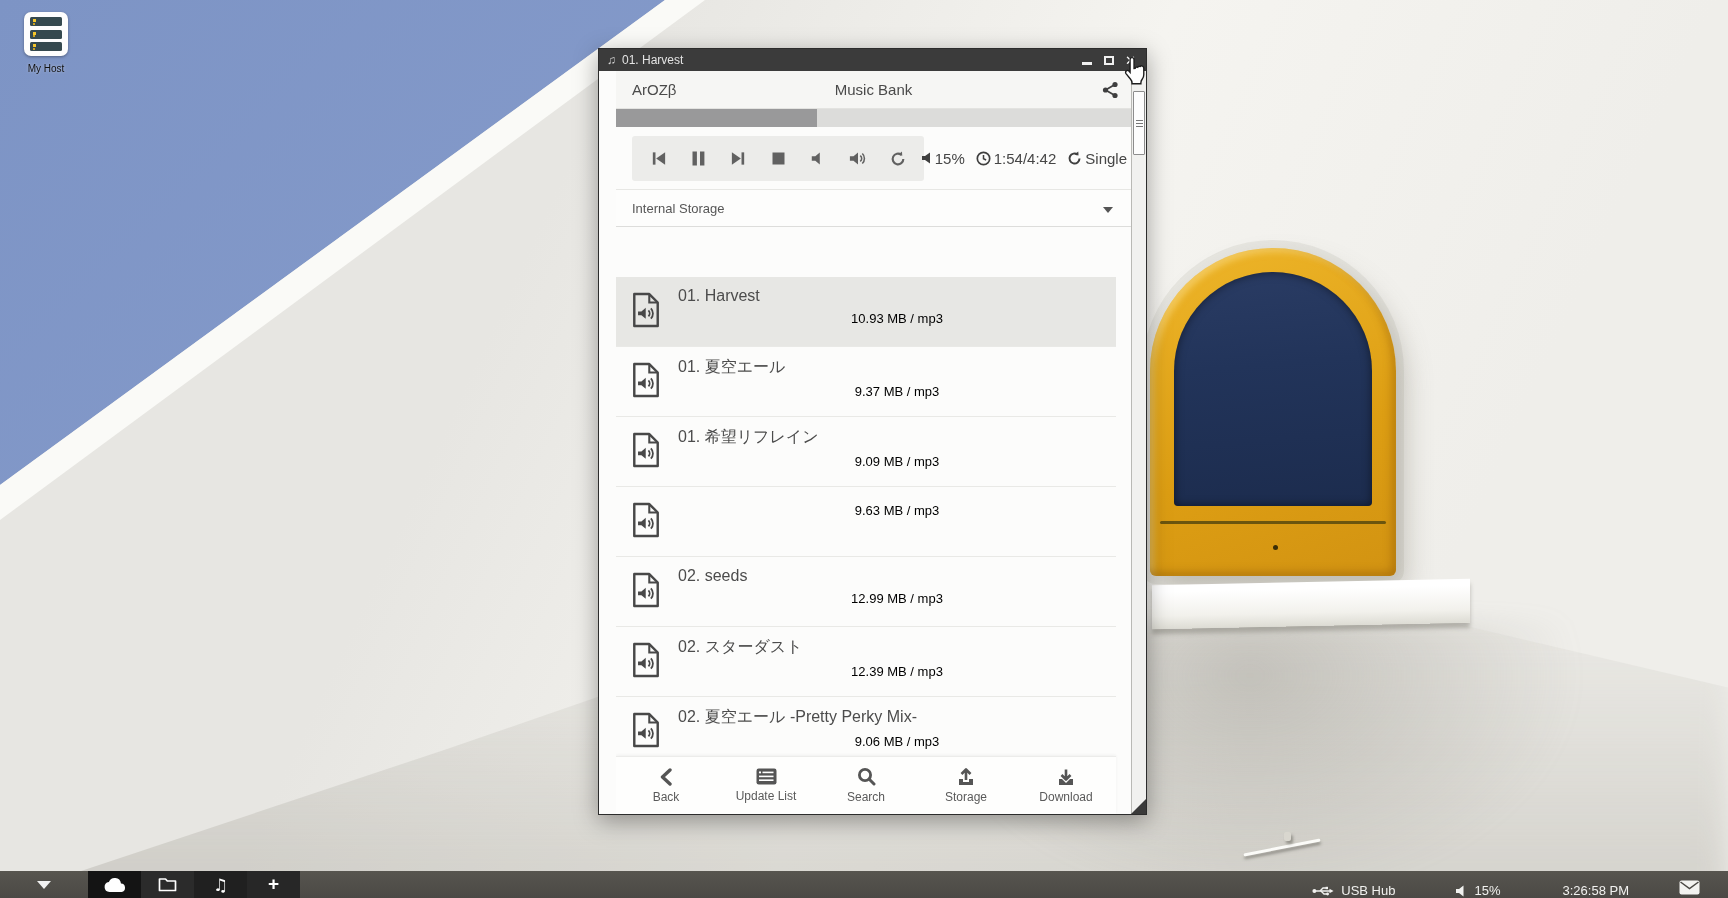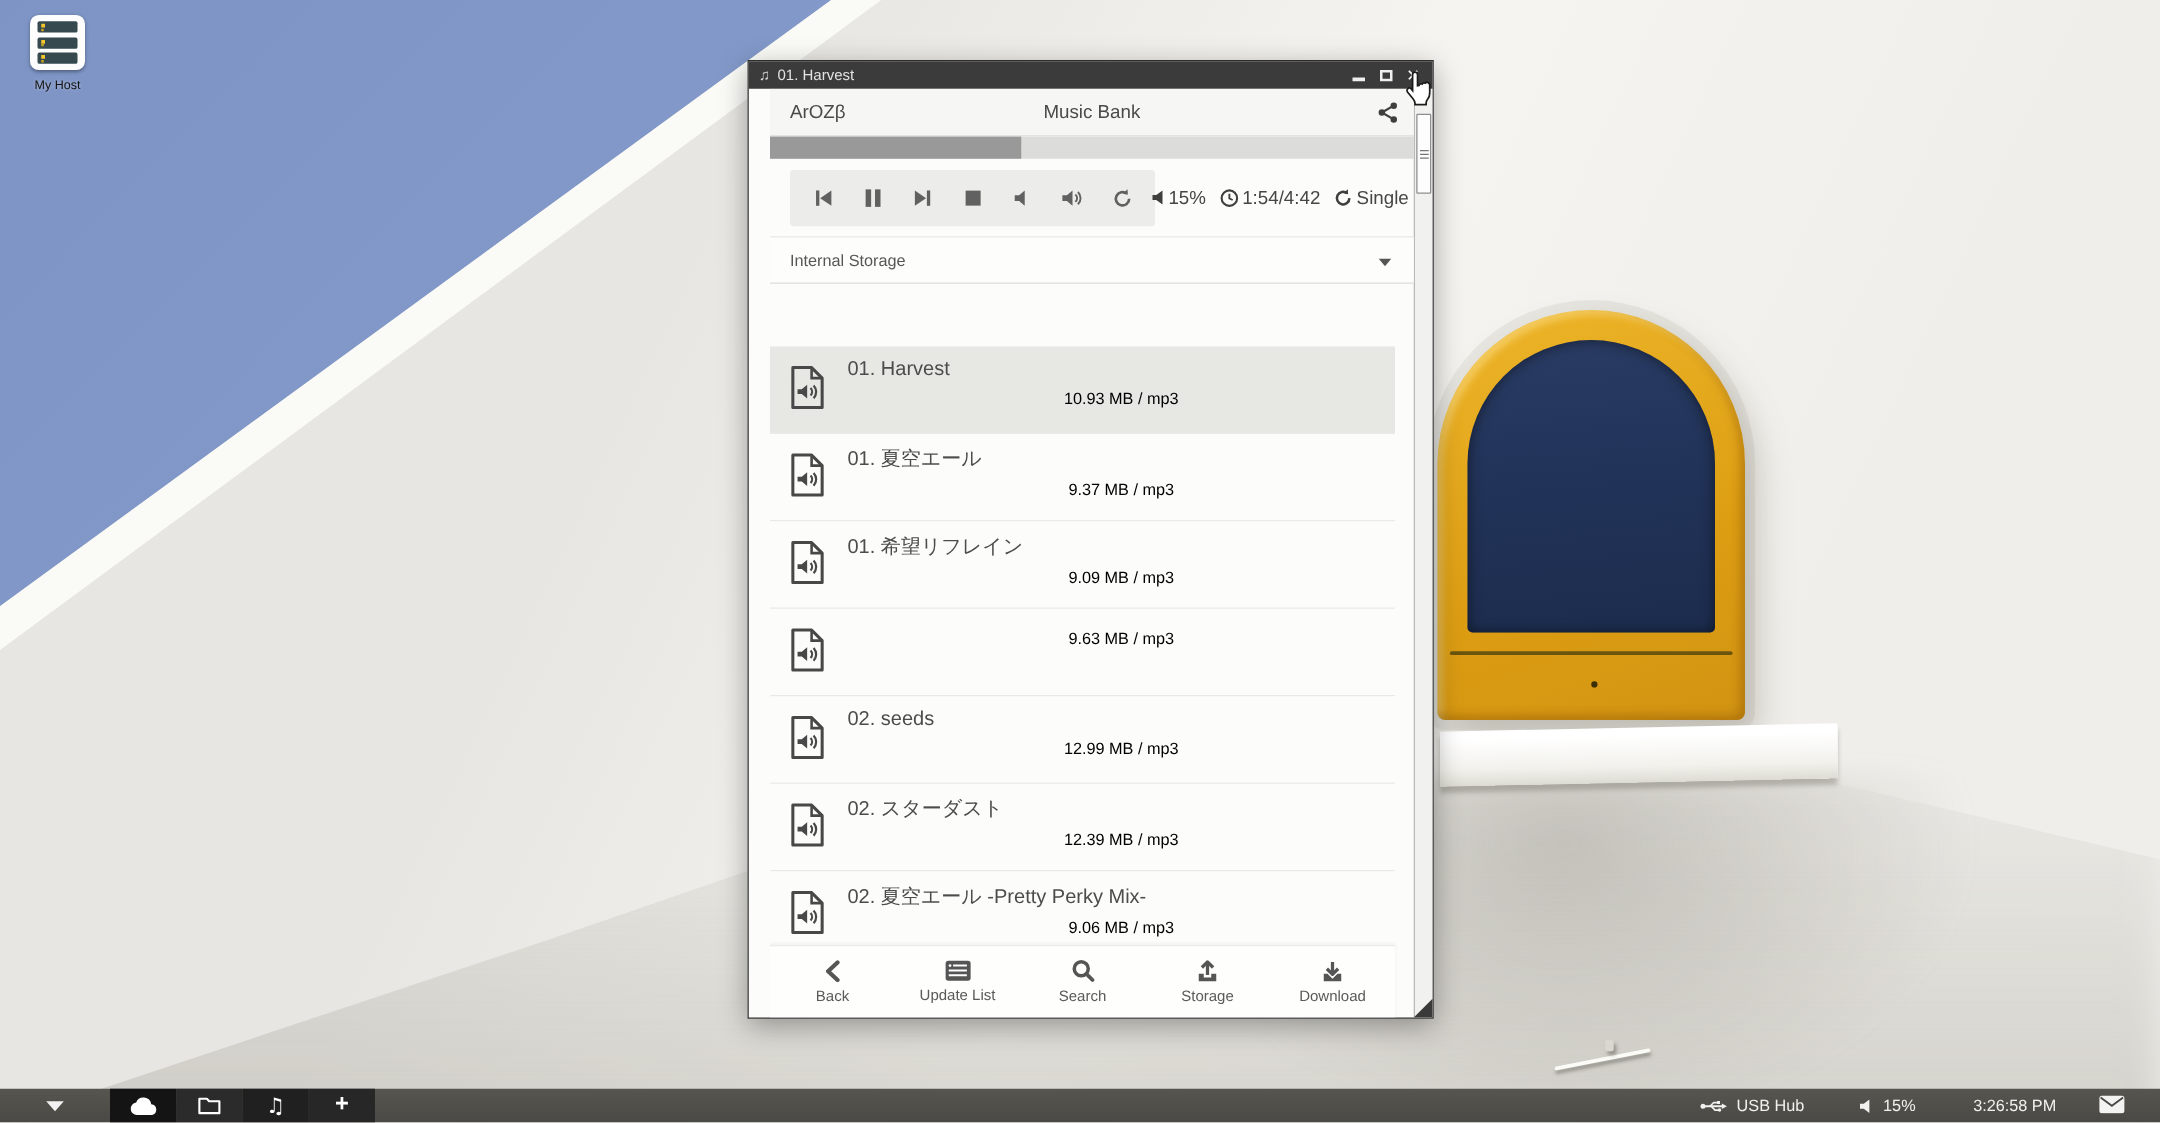--- a/index.html
+++ b/index.html
@@ -127,21 +127,21 @@
     background:linear-gradient(#57554f,#4b4945); display:flex; align-items:stretch; z-index:40; }
   .tb-caret { width:88px; display:flex; align-items:center; justify-content:center; cursor:pointer; }
   .tb-caret i { width:0; height:0; border-left:7px solid transparent; border-right:7px solid transparent;
     border-top:8px solid #f2f2f2; display:block; }
   .task-btn { width:53px; display:flex; align-items:center; justify-content:center;
     color:#fff; cursor:pointer; }
   .task-btn.active { background:#141414; }
   .task-btn.b2 { background:#2b2b2b; } .task-btn.b3 { background:#202020; } .task-btn.b4 { background:#272727; }
   .task-note { font-size:17px; color:#fff; font-family:"DejaVu Sans",sans-serif; }
   .task-plus { font-size:19px; font-weight:bold; color:#fff; margin-top:-2px; }
-  .tray { margin-left:auto; display:flex; align-items:center; gap:0; color:#f1f1ef; font-size:13px; }
+  .tray { margin-left:auto; display:flex; align-items:flex-end; gap:16px; color:#f1f1ef; font-size:13px; }
   .tray-item { display:flex; align-items:center; gap:7px; padding:0 22px; cursor:pointer; }
   .tray-clock { padding:0 24px; cursor:default; }
   .tray-mail { padding:0 28px 0 10px; cursor:pointer; }
 </style>
 </head>
 <body>
 
 <div class="desktop">
 
   <div class="wall-light"></div>

